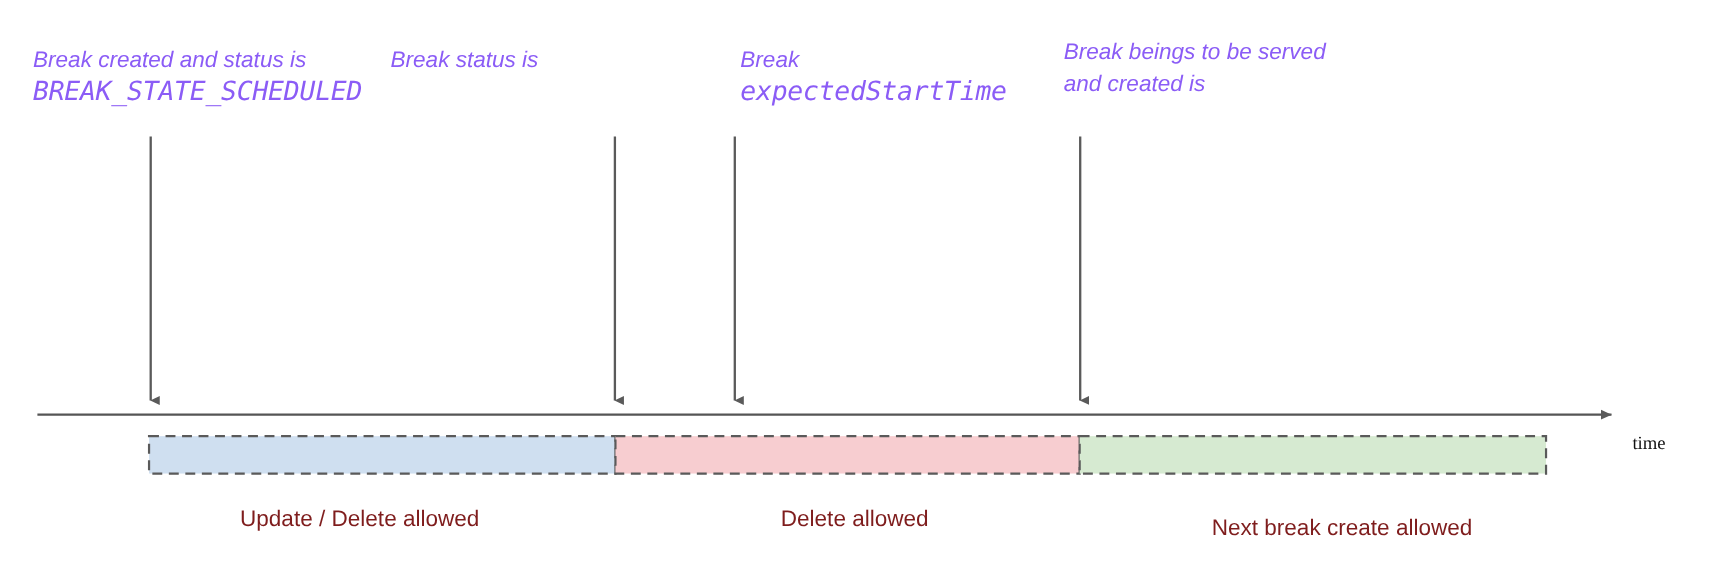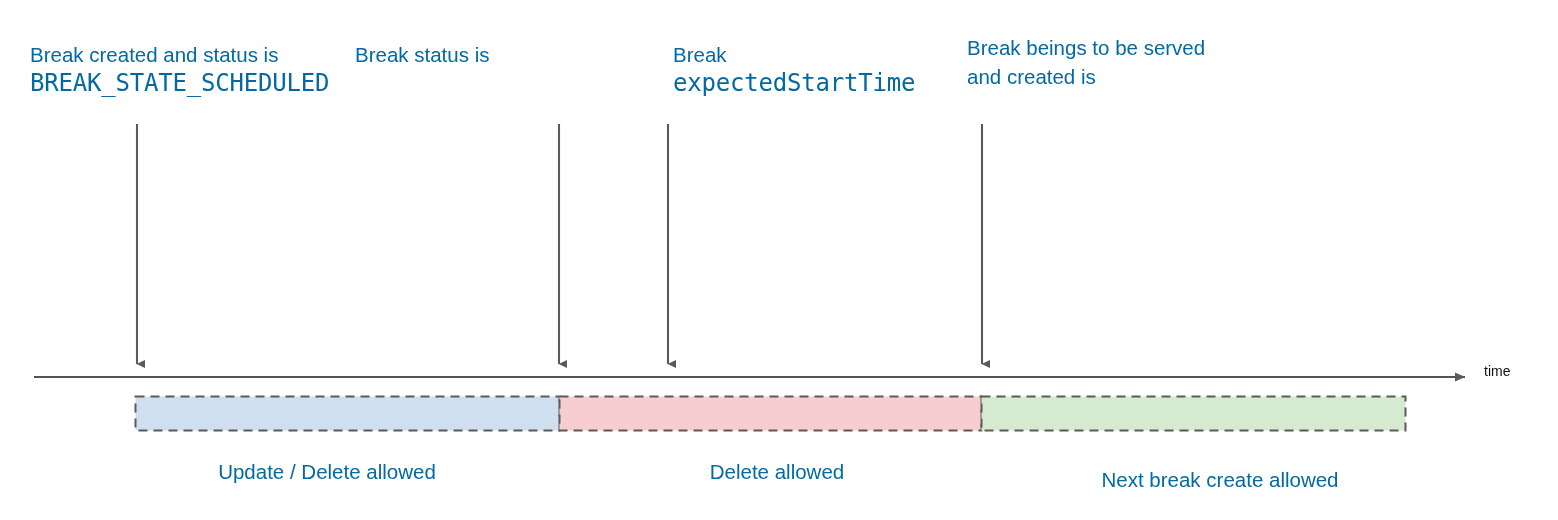--- a/index.html
+++ b/index.html
@@ -16,51 +16,53 @@
     font-family: "Liberation Sans", sans-serif;
     color: #1a1a1a;
   }
 
   
   .annot {
     position: absolute;
     white-space: pre;
     line-height: 29px;
     font-size: 20.5px;
-    color: #0369a1;
+    color: #8b5cf6;
     font-family: "Liberation Sans", sans-serif;
+    font-style: italic;
   }
   .annot .ln {
     display: block;
     white-space: pre;
   }
   .annot .mono {
     font-family: "DejaVu Sans Mono", monospace;
     font-size: 24px;
     letter-spacing: -0.2px;
   }
 
   
   .caption {
     position: absolute;
     font-size: 20.5px;
-    color: #0369a1;
+    color: #7f1d1d;
     white-space: nowrap;
     text-align: center;
     transform: translateX(-50%);
     font-family: "Liberation Sans", sans-serif;
   }
 
   
   .axis-label {
     position: absolute;
-    font-size: 14px;
+    font-size: 17px;
     color: #111111;
     white-space: nowrap;
-    font-family: Liberation Sans, sans-serif;
+    font-family: Liberation Serif, serif;
+    margin-top: 30px;
   }
 
   
   #vector {
     position: absolute;
     left: 0;
     top: 0;
     width: 1558px;
     height: 520px;
   }

